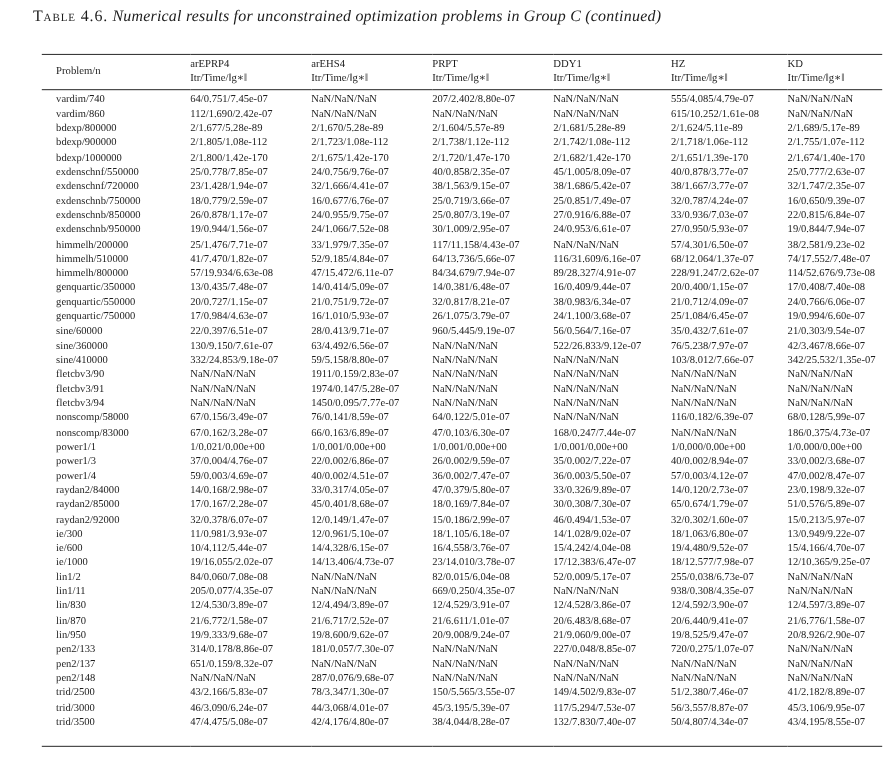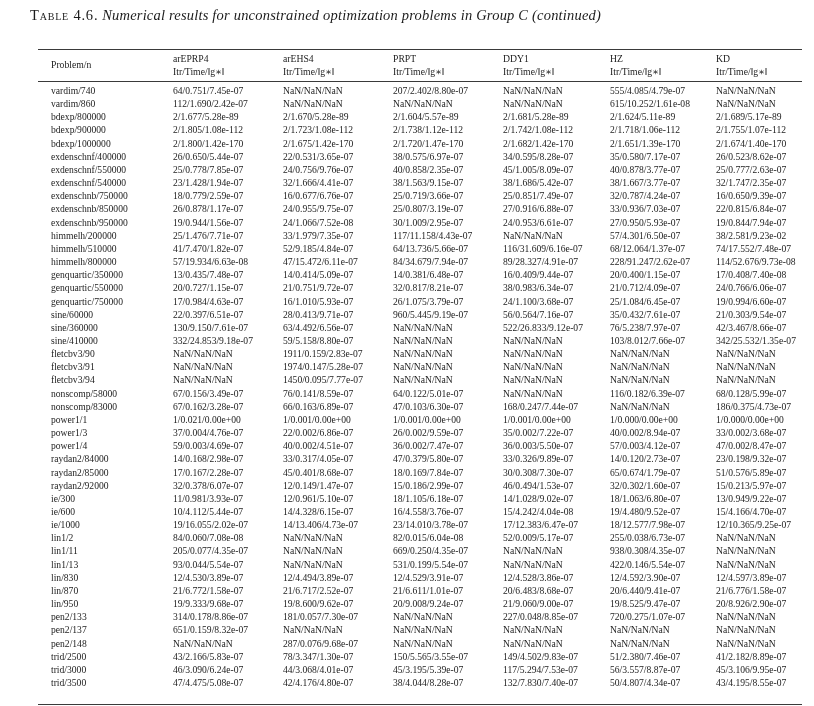--- a/index.html
+++ b/index.html
@@ -168,39 +168,30 @@
       <tr>
         <td>bdexp/1000000</td>
         <td>2/1.800/1.42e-170</td>
         <td>2/1.675/1.42e-170</td>
         <td>2/1.720/1.47e-170</td>
         <td>2/1.682/1.42e-170</td>
         <td>2/1.651/1.39e-170</td>
         <td>2/1.674/1.40e-170</td>
       </tr>
       <tr>
-        <td>exdenschnf/400000</td>
-        <td>26/0.650/5.44e-07</td>
-        <td>22/0.531/3.65e-07</td>
-        <td>38/0.575/6.97e-07</td>
-        <td>34/0.595/8.28e-07</td>
-        <td>35/0.580/7.17e-07</td>
-        <td>26/0.523/8.62e-07</td>
-      </tr>
-      <tr>
         <td>exdenschnf/550000</td>
         <td>25/0.778/7.85e-07</td>
         <td>24/0.756/9.76e-07</td>
         <td>40/0.858/2.35e-07</td>
         <td>45/1.005/8.09e-07</td>
         <td>40/0.878/3.77e-07</td>
         <td>25/0.777/2.63e-07</td>
       </tr>
       <tr>
-        <td>exdenschnf/540000</td>
+        <td>exdenschnf/720000</td>
         <td>23/1.428/1.94e-07</td>
         <td>32/1.666/4.41e-07</td>
         <td>38/1.563/9.15e-07</td>
         <td>38/1.686/5.42e-07</td>
         <td>38/1.667/3.77e-07</td>
         <td>32/1.747/2.35e-07</td>
       </tr>
       <tr>
         <td>exdenschnb/750000</td>
         <td>18/0.779/2.59e-07</td>
@@ -447,29 +438,20 @@
       <tr>
         <td>lin1/11</td>
         <td>205/0.077/4.35e-07</td>
         <td>NaN/NaN/NaN</td>
         <td>669/0.250/4.35e-07</td>
         <td>NaN/NaN/NaN</td>
         <td>938/0.308/4.35e-07</td>
         <td>NaN/NaN/NaN</td>
       </tr>
       <tr>
-        <td>lin1/13</td>
-        <td>93/0.044/5.54e-07</td>
-        <td>NaN/NaN/NaN</td>
-        <td>531/0.199/5.54e-07</td>
-        <td>NaN/NaN/NaN</td>
-        <td>422/0.146/5.54e-07</td>
-        <td>NaN/NaN/NaN</td>
-      </tr>
-      <tr>
         <td>lin/830</td>
         <td>12/4.530/3.89e-07</td>
         <td>12/4.494/3.89e-07</td>
         <td>12/4.529/3.91e-07</td>
         <td>12/4.528/3.86e-07</td>
         <td>12/4.592/3.90e-07</td>
         <td>12/4.597/3.89e-07</td>
       </tr>
       <tr>
         <td>lin/870</td>

